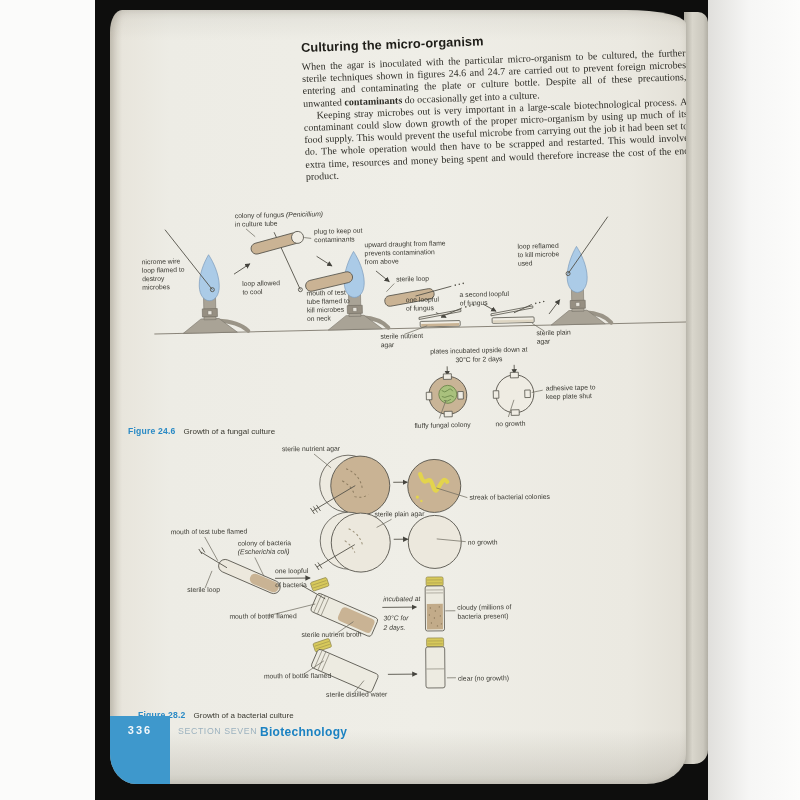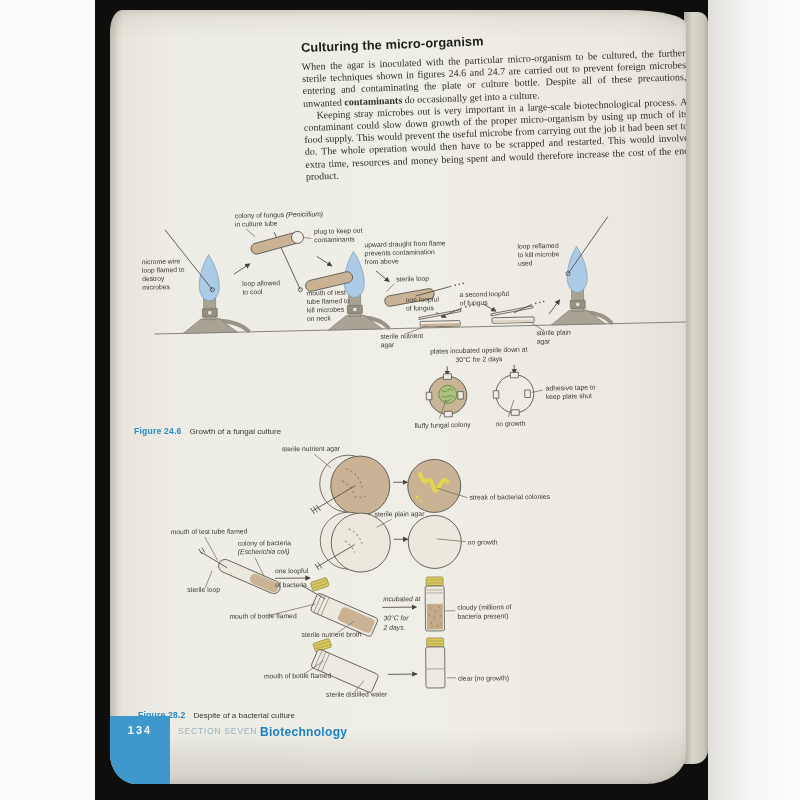--- a/index.html
+++ b/index.html
@@ -32,21 +32,21 @@
   #fig246-svg{left:30px;top:188px;transform:rotate(-1.3deg);}
   #fig247-svg{left:55px;top:430px;transform:rotate(-0.5deg);}
 
   .lbl{font-family:"Liberation Sans",sans-serif;font-size:6.8px;fill:#3b3a33;}
   .it{font-style:italic;}
   .ln{stroke:#55534a;stroke-width:0.9;fill:none;}
   .ptr{stroke:#6a675c;stroke-width:0.7;fill:none;}
   .outl{stroke:#56544c;stroke-width:0.8;}
 
   .fig-caption{position:absolute;font-family:"Liberation Sans",sans-serif;white-space:nowrap;}
-  #cap246{left:24px;top:410px;}
+  #cap246{left:18px;top:410px;}
   #cap247{left:28px;top:694px;}
   .fignum{color:#2a8ac5;font-weight:bold;font-size:8.6px;letter-spacing:0.2px;}
   .figcap{color:#39382f;font-size:8px;margin-left:8px;}
 
   .footer{position:absolute;left:0;top:706px;width:576px;height:68px;}
   .pagebox{position:absolute;left:0;top:0;width:60px;height:68px;background:#3e98cc;}
   .pagenum{position:absolute;left:0;top:8px;width:60px;text-align:center;color:#f2f7fa;
     font-family:"Liberation Sans",sans-serif;font-weight:bold;font-size:11px;letter-spacing:2px;}
   .section{position:absolute;left:68px;top:10px;color:#9cb2bf;
     font-family:"Liberation Sans",sans-serif;font-size:8.8px;letter-spacing:0.6px;}
@@ -391,23 +391,23 @@
       <text class="lbl" x="292" y="170">cloudy (millions of</text>
       <text class="lbl" x="292" y="179">bacteria present)</text>
 
       <text class="lbl" x="98" y="237">mouth of bottle flamed</text>
       <text class="lbl" x="160" y="256">sterile distilled water</text>
       <text class="lbl" x="292" y="241">clear (no growth)</text>
     </g>
   </svg>
 
   <div class="fig-caption" id="cap247">
-    <span class="fignum">Figure 28.2</span><span class="figcap">Despite of a bacterial culture</span>
+    <span class="fignum">Figure 28.2</span><span class="figcap">Growth of a bacterial culture</span>
   </div>
 
   <div class="footer">
     <div class="pagebox"></div>
-    <div class="pagenum">134</div>
+    <div class="pagenum">336</div>
     <div class="section">SECTION SEVEN</div>
     <div class="book">Biotechnology</div>
   </div>
 
 </div>
 
 </body></html>

